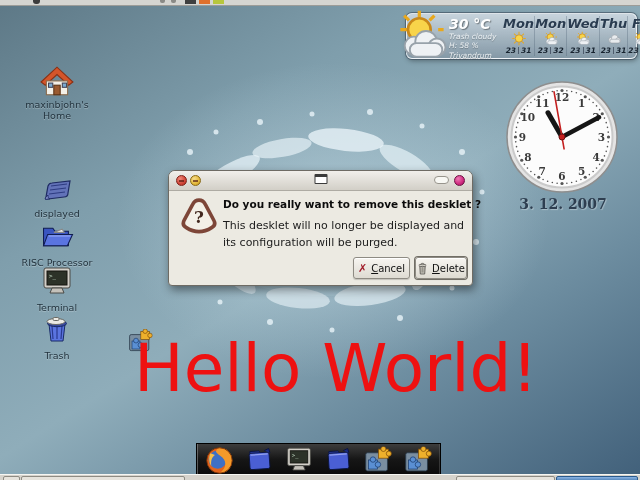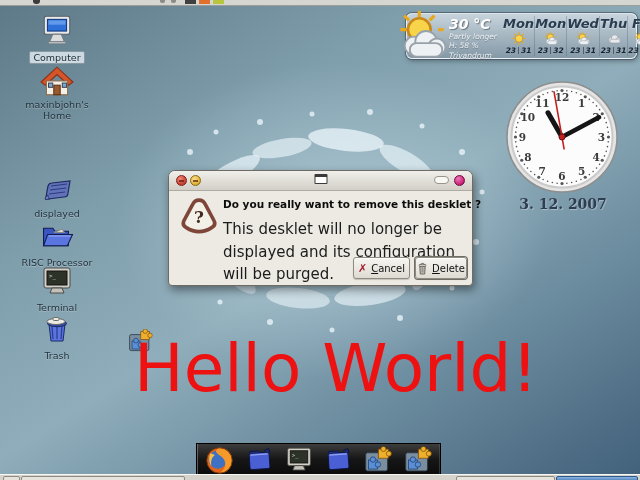--- a/index.html
+++ b/index.html
@@ -55,21 +55,21 @@
   .wbtn{position:absolute;top:4px;width:11px;height:11px;border-radius:50%;box-sizing:border-box;}
   .wbtn.red{left:7px;background:radial-gradient(circle at 35% 30%,#f0897a,#cf4437 60%,#a62b20);border:1px solid #7e2018;}
   .wbtn.yellow{left:21px;background:radial-gradient(circle at 35% 30%,#f6dc8a,#e4b83a 60%,#b8891c);border:1px solid #8a6a14;}
   .wbtn.magenta{right:7px;background:radial-gradient(circle at 35% 30%,#ee7ab4,#d02a80 60%,#96145a);border:1px solid #6e0e42;}
   .wbtn.red::after,.wbtn.yellow::after{content:"";position:absolute;left:2px;top:4px;width:5px;height:1.5px;background:rgba(80,20,10,.65);}
   .pill{position:absolute;right:23px;top:5px;width:15px;height:8px;border-radius:4px;background:#f8f8f4;border:1px solid #97948c;box-sizing:border-box;}
   .wicon-center{position:absolute;left:50%;top:3px;transform:translateX(-50%);width:13px;height:10px;
     background:#fff;border:1.5px solid #3a3a3a;border-top-width:3px;border-radius:1px;box-sizing:border-box;}
   .qicon{position:absolute;left:11px;top:26px;}
   .dlg-title{position:absolute;left:54px;top:27px;font-size:10.5px;font-weight:bold;color:#0c0c0c;white-space:nowrap;}
-  .dlg-body{position:absolute;left:54px;top:47px;width:252px;font-size:15px;color:#1c1c1c;line-height:1.5;}
+  .dlg-body{position:absolute;left:54px;top:47px;width:252px;font-size:11px;color:#1c1c1c;line-height:1.5;}
   .btn{position:absolute;top:86px;height:22px;box-sizing:border-box;display:flex;align-items:center;justify-content:center;gap:4px;
     background:linear-gradient(180deg,#f7f5f0,#dedbd2);border:1px solid #8e8b83;border-radius:3px;
     box-shadow:inset 0 1px 0 #fff,0 1px 1px rgba(0,0,0,.18);font-size:10px;color:#111;cursor:pointer;}
   .btn .mn{text-decoration:underline;}
   .btn-cancel{left:184px;width:57px;}
   .btn-delete{left:246px;width:52px;box-shadow:inset 0 1px 0 #fff,0 0 0 1px #716e66,0 1px 1px rgba(0,0,0,.18);}
   .xglyph{color:#a01a28;font-weight:bold;font-size:11px;line-height:1;}
   
   .dock{position:absolute;left:196px;top:443px;width:245px;height:36px;
     background:linear-gradient(180deg,#3d3d3d,#161616 45%,#090909);border:1px solid #000;
@@ -234,26 +234,20 @@
 
   <div class="top-strip">
     <div class="nub"></div>
     <div class="dot" style="left:160px"></div>
     <div class="dot" style="left:171px"></div>
     <div class="sq" style="left:185px;background:#3f3f3f"></div>
     <div class="sq" style="left:199px;background:#e0702c"></div>
     <div class="sq" style="left:213px;background:#b7c63c"></div>
   </div>
 
-  <div class="dicon selected" style="top:14px">
-    <svg width="34" height="32">
-        <use href="#sym-monitor"></use>
-      </svg>
-    <span class="dlabel">Computer</span>
-  </div>
   <div class="dicon" style="top:66px">
     <svg width="34" height="32">
         <use href="#sym-house"></use>
       </svg>
     <span class="dlabel">maxinbjohn's Home</span>
   </div>
   <div class="dicon" style="top:176px">
     <svg width="32" height="26">
         <use href="#sym-doc"></use>
       </svg>
@@ -277,21 +271,21 @@
       </svg>
     <span class="dlabel">Trash</span>
   </div>
 
   <div class="weather">
     <svg class="bigicon" width="54" height="54" viewBox="0 0 20 20">
         <use href="#w-suncloud"></use>
       </svg>
     <div class="now">
       <div class="temp">30 °C</div>
-      <div class="small">Partly longer</div>
+      <div class="small">Trash cloudy</div>
       <div class="small">H: 58 %</div>
       <div class="small">Trivandrum</div>
     </div>
     <div class="forecast">
       <div class="fcol">
         <span class="fday">Mon</span>
         <svg width="16" height="15" viewBox="0 0 20 20">
             <use href="#w-sun"></use>
           </svg>
         <span class="ftemps">

